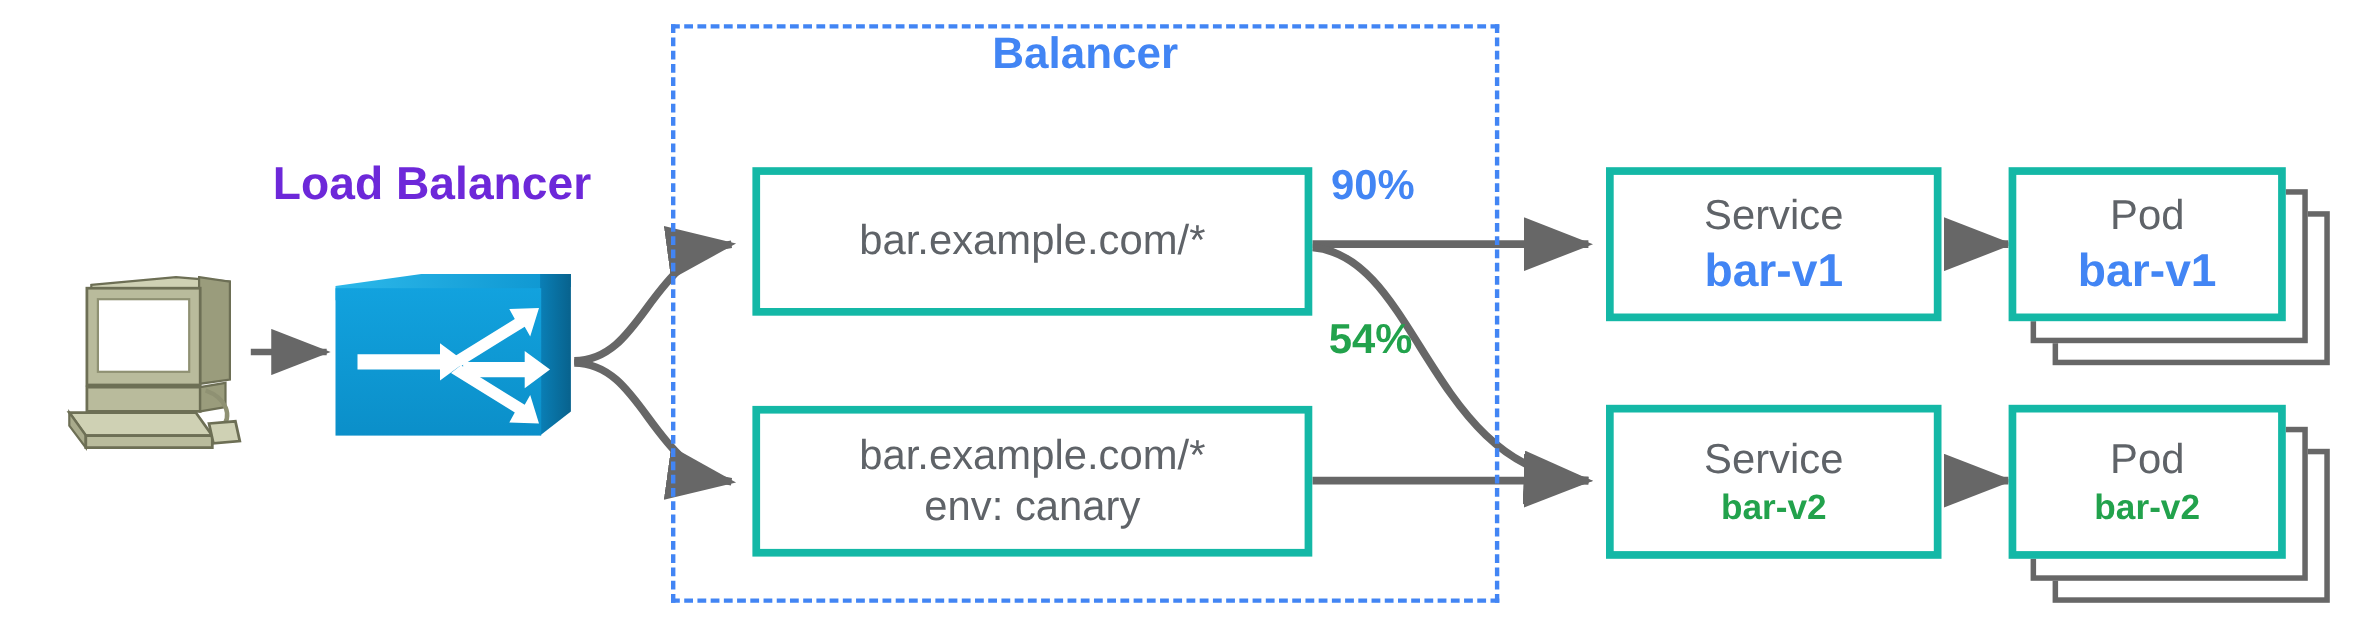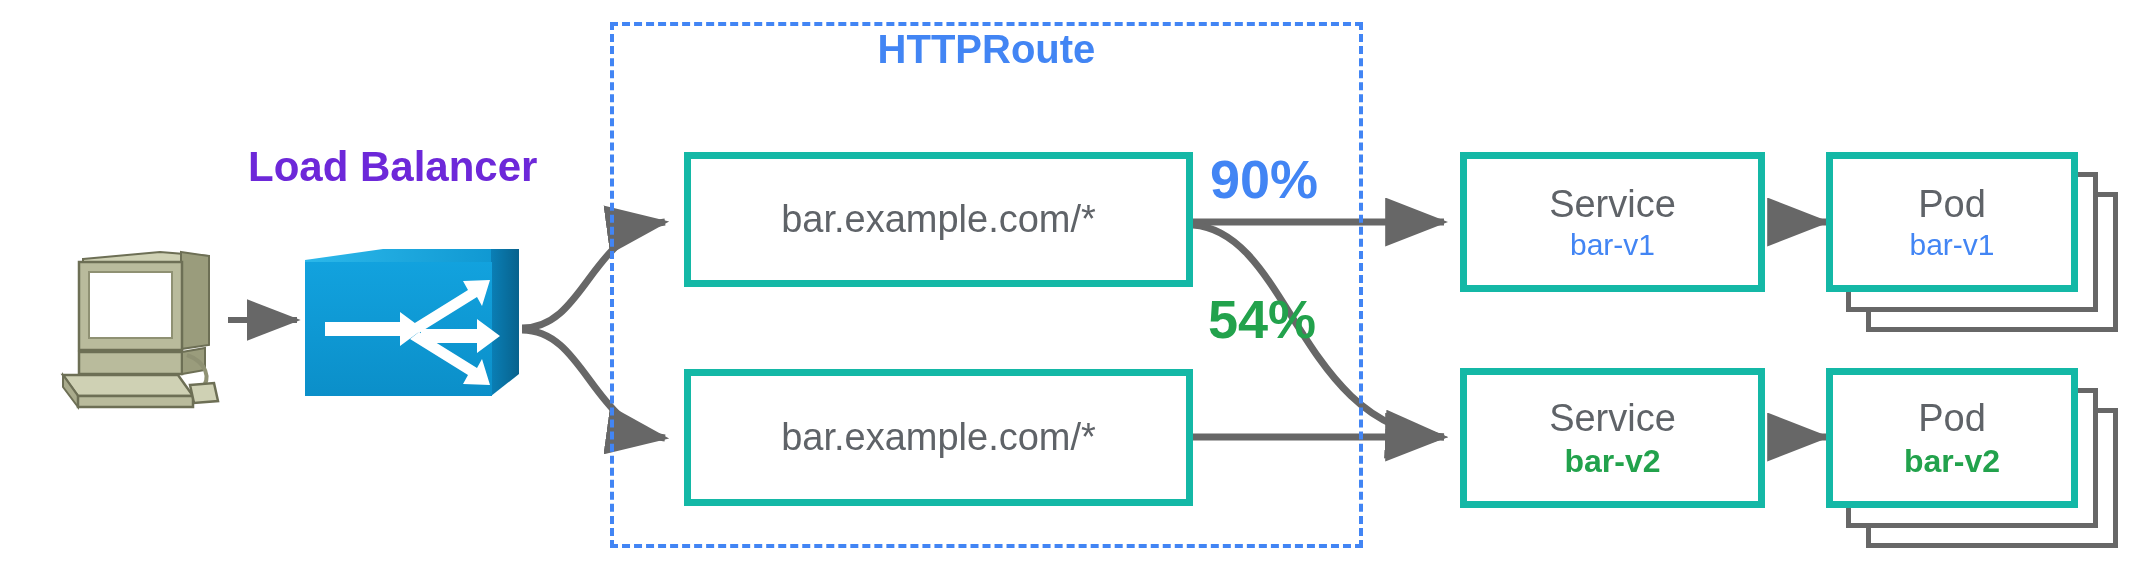--- a/index.html
+++ b/index.html
@@ -36,22 +36,22 @@
     line-height: 1.22;
   }
   .lbl-gray {
     color: #5f6368;
     font-weight: 500;
     font-size: 38px;
     white-space: nowrap;
   }
   .lbl-blue {
     color: #4285f4;
-    font-weight: normal;
-    font-size: 30px;
+    font-weight: bold;
+    font-size: 42px;
     white-space: nowrap;
   }
   .lbl-green {
     color: #22a24c;
     font-weight: bold;
     font-size: 32px;
     white-space: nowrap;
   }
   .route-text {
     color: #5f6368;
@@ -88,21 +88,21 @@
     width: 350px;
     text-align: left;
     color: #6d28d9;
     font-weight: bold;
     font-size: 42px;
     white-space: nowrap;
   }
   .pct {
     position: absolute;
     font-weight: bold;
-    font-size: 54px;
+    font-size: 38px;
     white-space: nowrap;
   }
   #pct-90 { left: 1210px; top: 148px; color: #4285f4; }
   #pct-10 { left: 1208px; top: 288px; color: #22a24c; }
   .stack-shadow {
     position: absolute;
     box-sizing: border-box;
     border: 5px solid #676767;
     background: #ffffff;
   }
@@ -176,29 +176,30 @@
     <path d="M1193,437 L1444,437" stroke="#676767" stroke-width="7" fill="none" marker-end="url(#arrowhead)"></path>
 
     <path d="M1774,222 L1826,222" stroke="#676767" stroke-width="7" fill="none" marker-end="url(#arrowhead)"></path>
     <path d="M1774,437 L1826,437" stroke="#676767" stroke-width="7" fill="none" marker-end="url(#arrowhead)"></path>
   </svg>
 
   <div id="lb-label">Load Balancer</div>
 
   <div id="dashed-group"></div>
   <div id="group-title">
-    <div>HTTPRoute</div>
+    <div>Balancer</div>
   </div>
 
   <div class="node-box" style="left:684px; top:152px; width:509px; height:135px;">
     <div class="route-text">bar.example.com/*</div>
   </div>
 
   <div class="node-box" style="left:684px; top:369px; width:509px; height:137px;">
     <div class="route-text">bar.example.com/*</div>
+    <div class="route-text">env: canary</div>
   </div>
 
   <div class="pct" id="pct-90">90%</div>
   <div class="pct" id="pct-10">54%</div>
 
   <div class="node-box" style="left:1460px; top:152px; width:305px; height:140px;">
     <div class="lbl-gray">Service</div>
     <div class="lbl-blue">bar-v1</div>
   </div>
 

